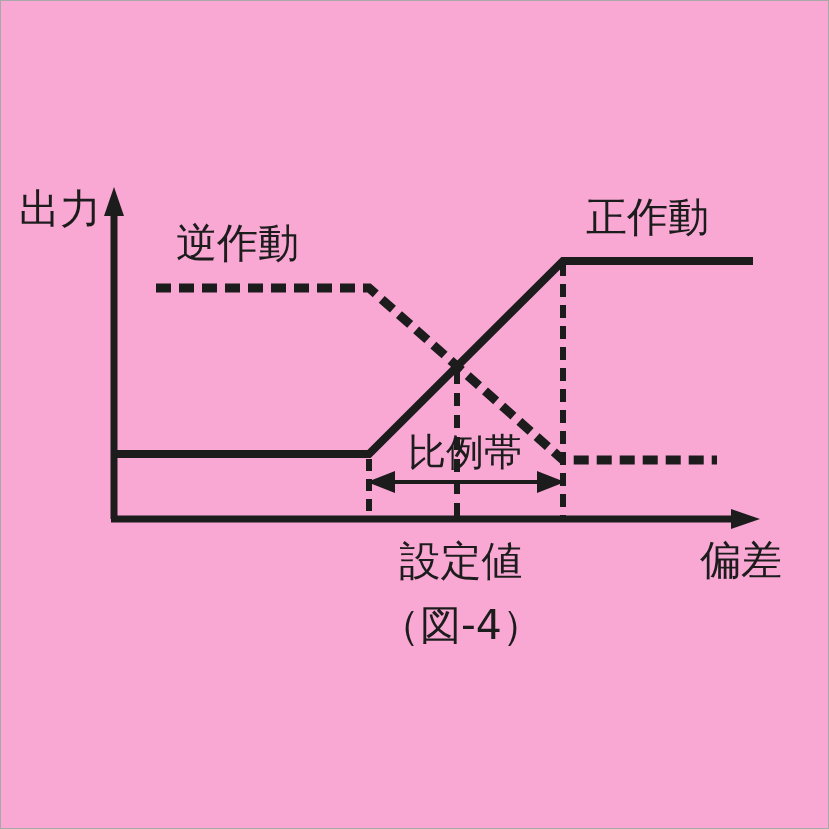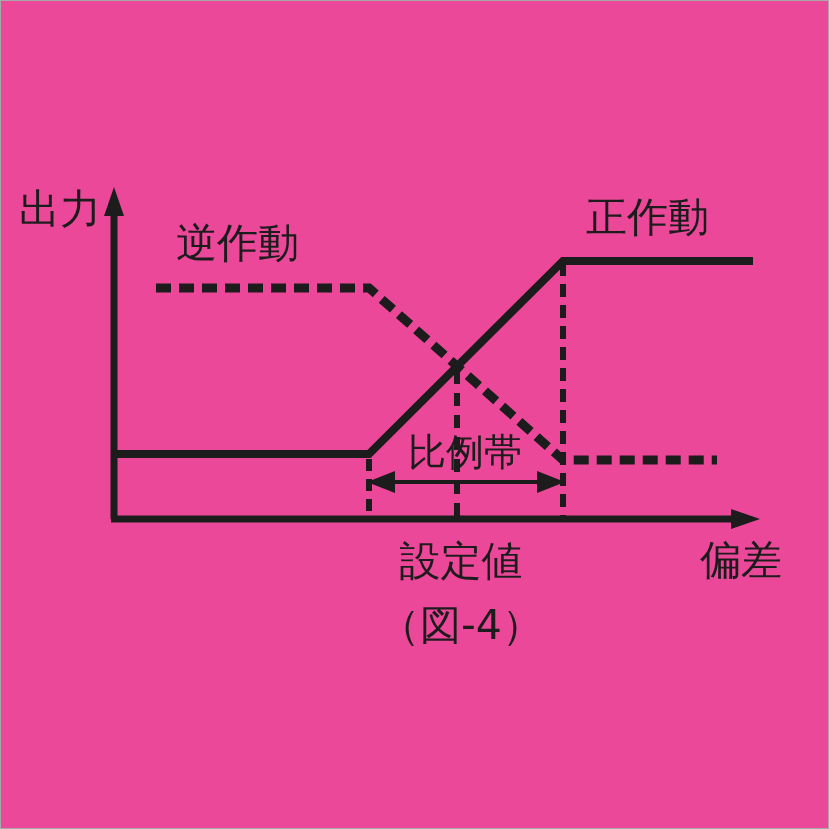--- a/index.html
+++ b/index.html
@@ -8,21 +8,21 @@
     padding: 0;
     background: #ffffff;
   }
   body {
     font-family: "Liberation Sans", "DejaVu Sans", sans-serif;
   }
   #canvas {
     position: relative;
     width: 829px;
     height: 829px;
-    background: #ec4899;
+    background: #f9a8d4;
     box-sizing: border-box;
     border: 1px solid #a8a8a8;
     overflow: hidden;
   }
   #figure-svg {
     position: absolute;
     left: 0;
     top: 0;
     width: 829px;
     height: 829px;

